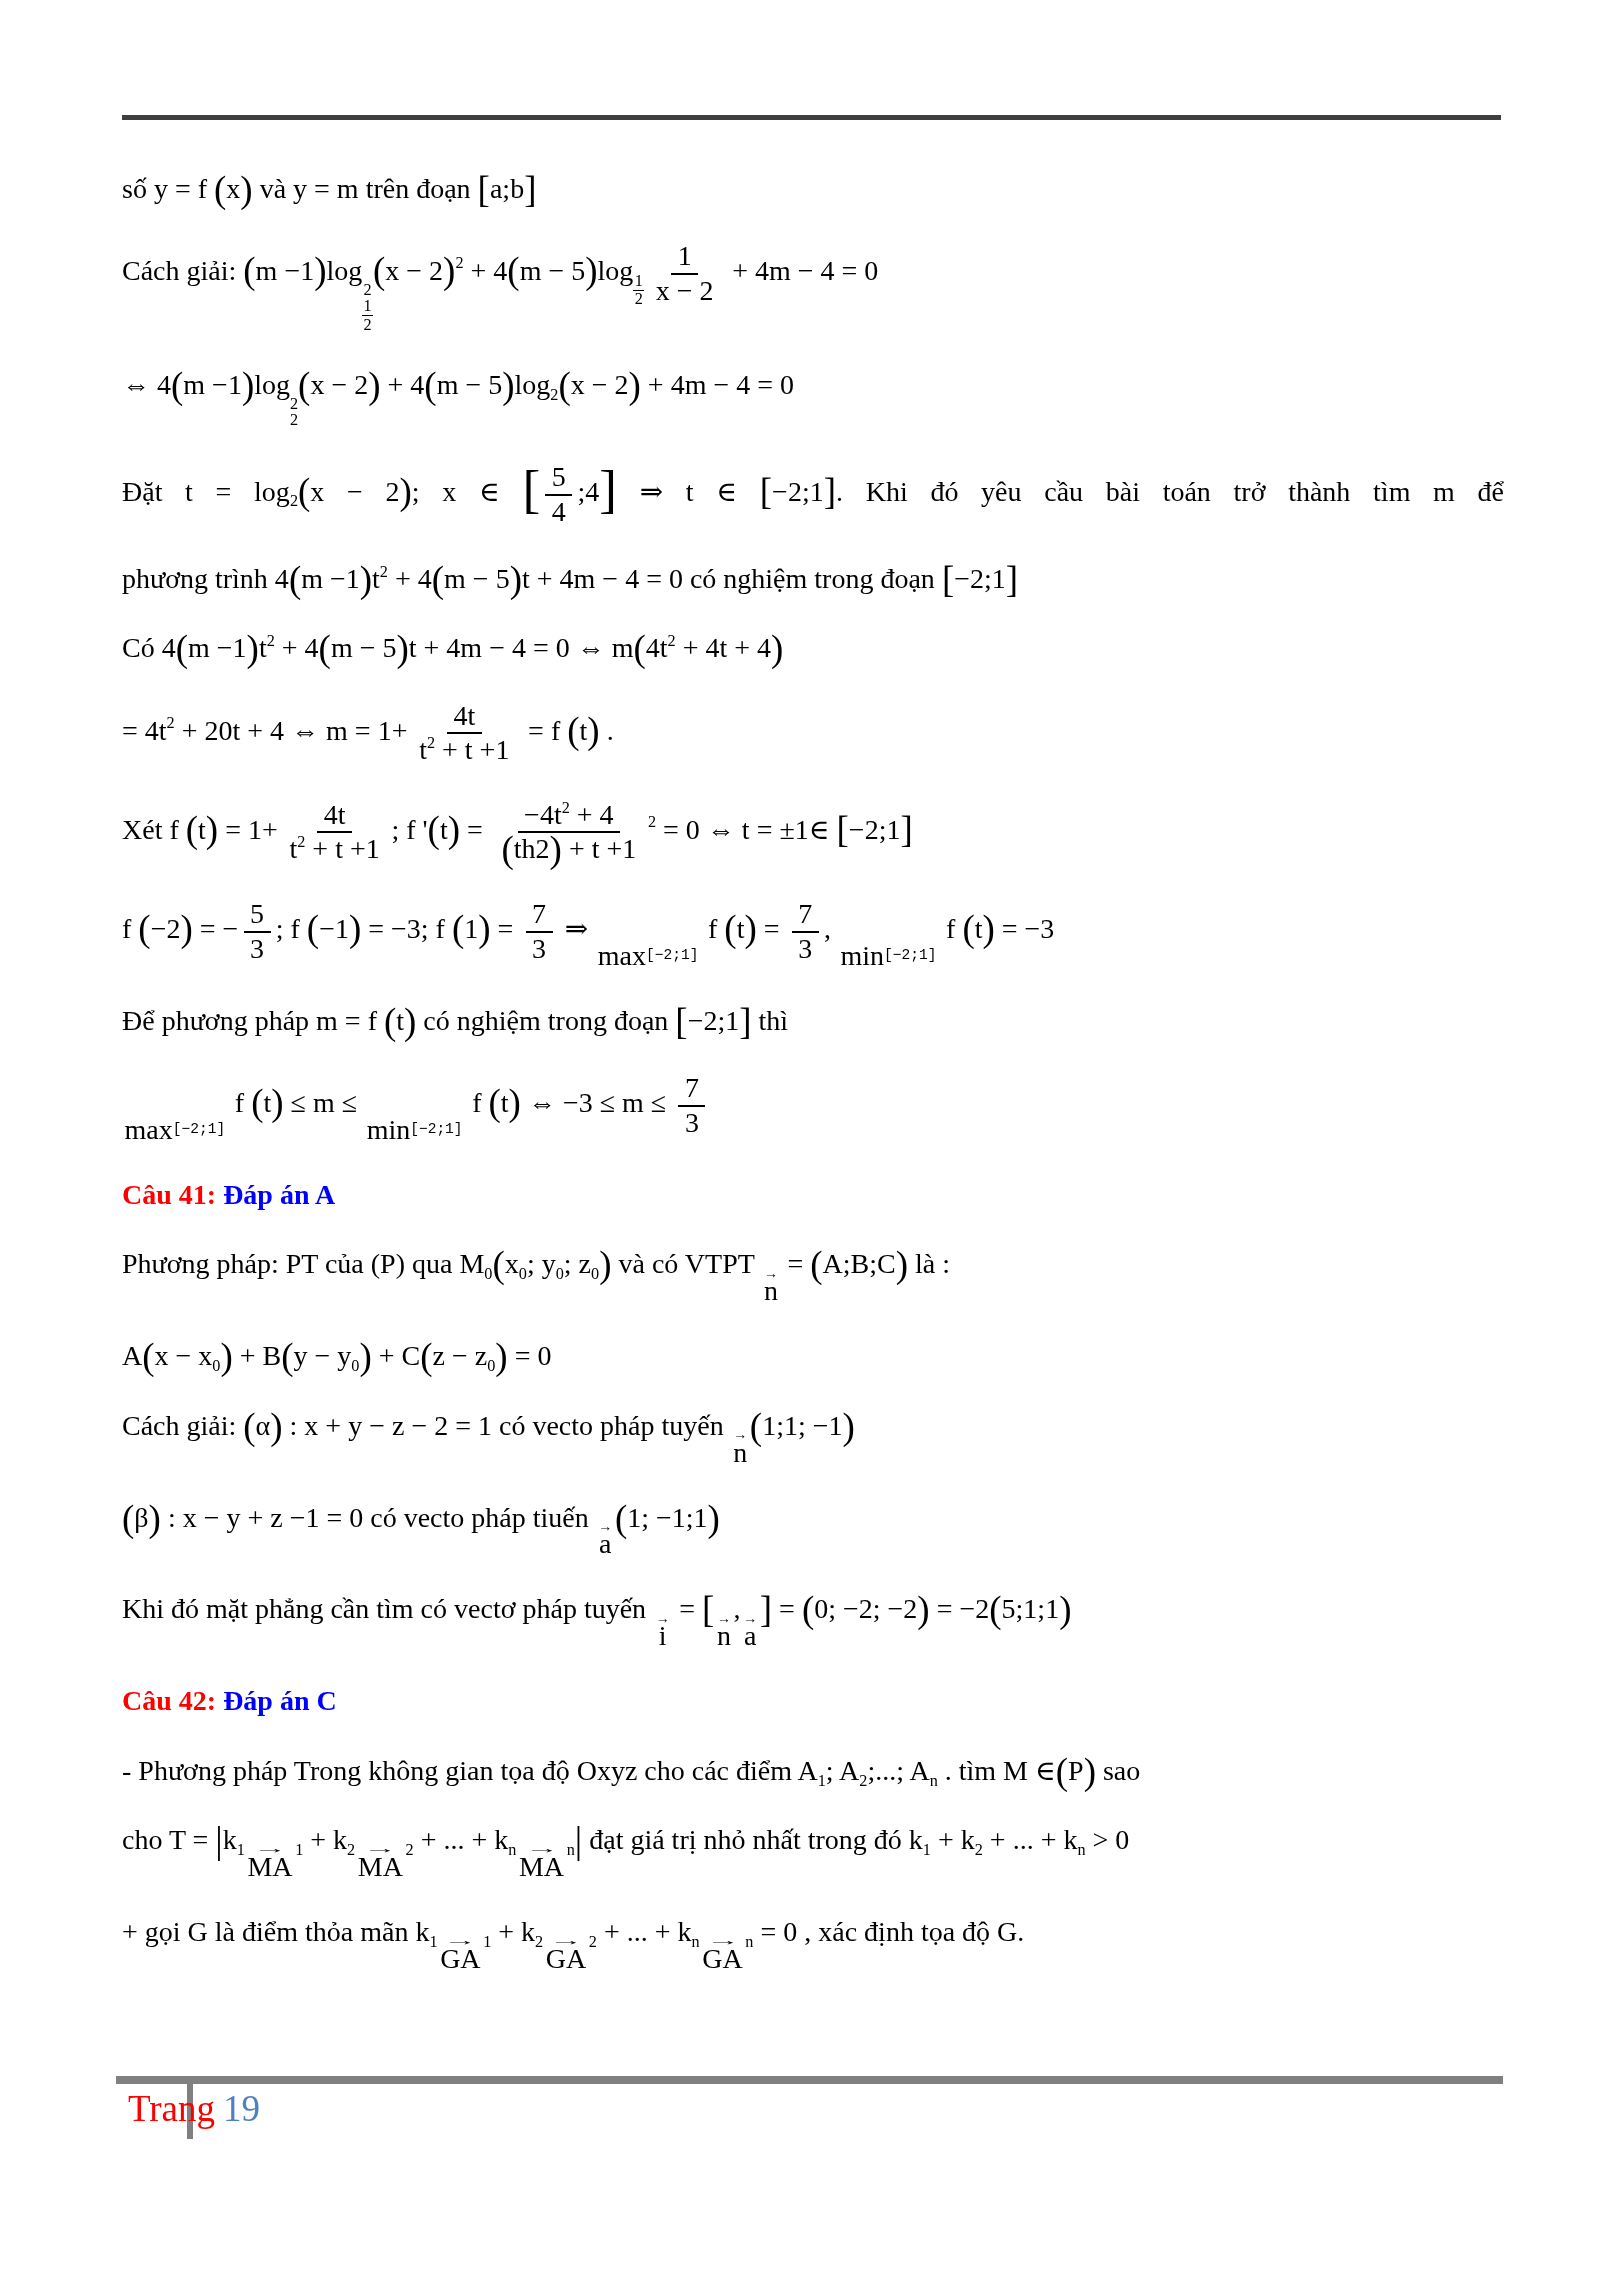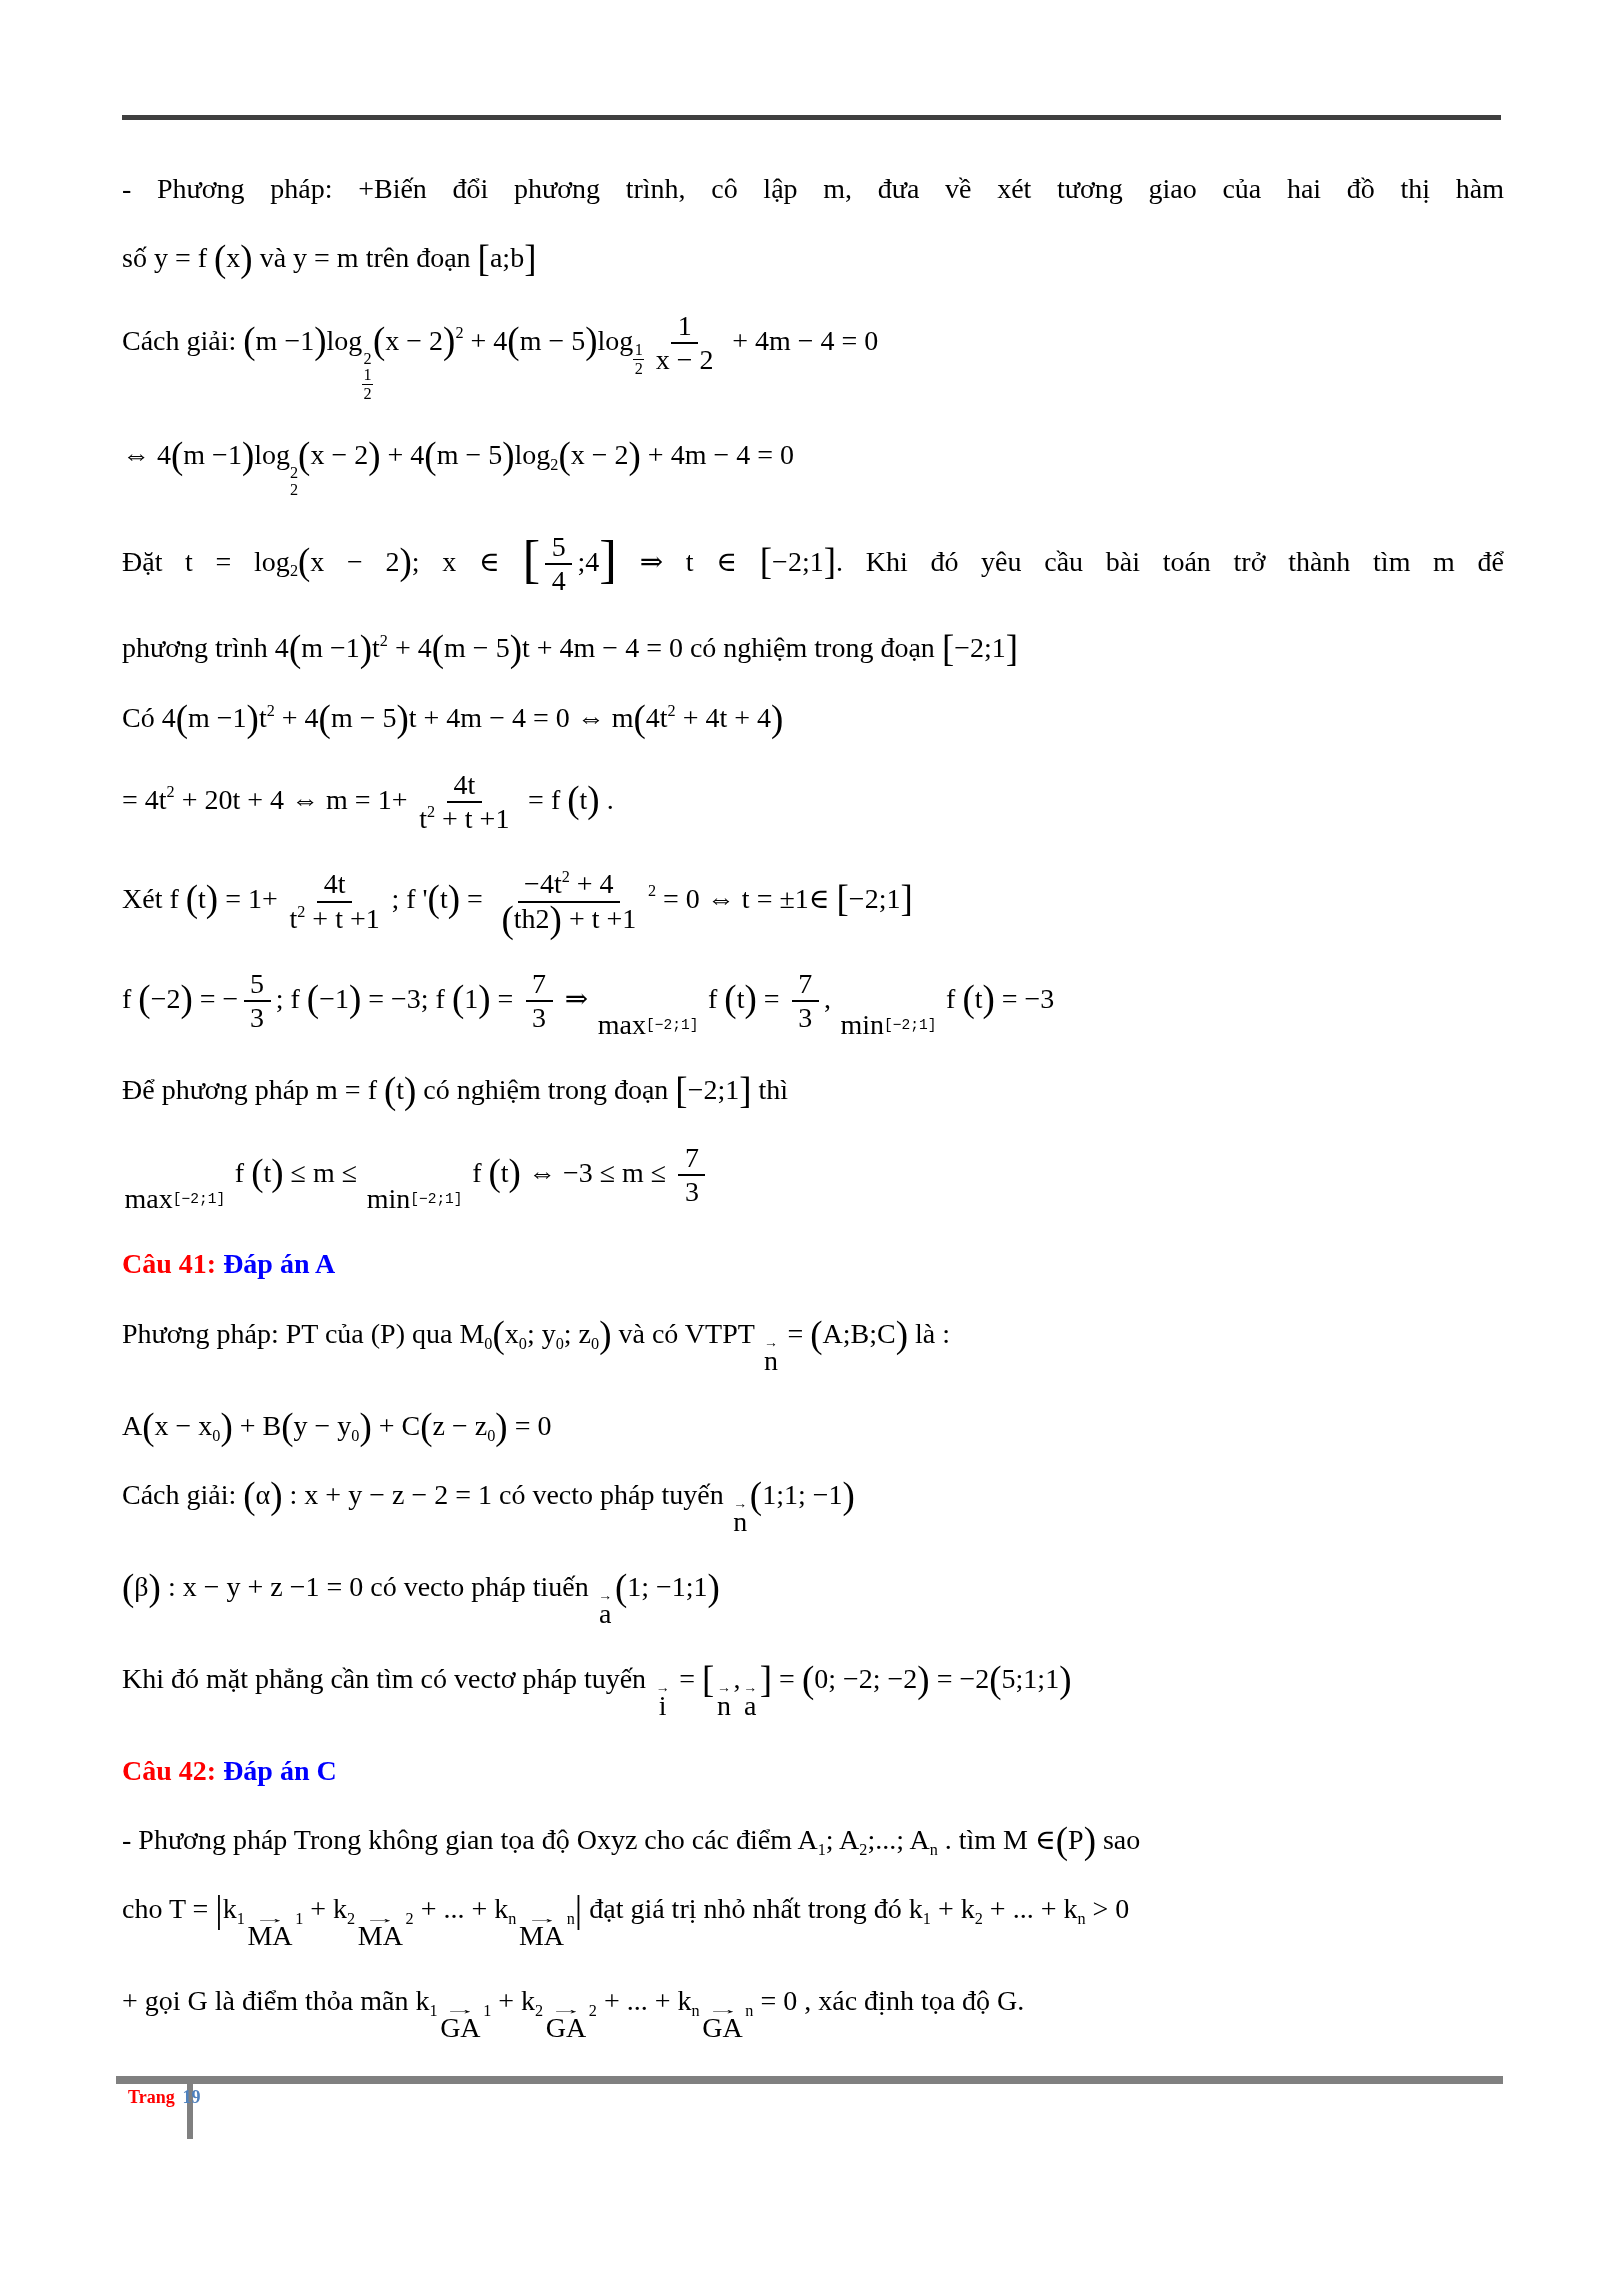--- a/index.html
+++ b/index.html
@@ -45,33 +45,32 @@
   .blue{color:var(--accent_blue,#0000ff);font-weight:bold;}
   .footer-rule{
     position:absolute;left:116px;top:2076px;width:1387px;height:7.9px;
     background:var(--rule_gray,#808080);
   }
   .footer-vbar{
     position:absolute;left:187px;top:2083px;width:5.9px;height:56px;
     background:var(--rule_gray,#808080);
   }
   .footer-text{
-    position:absolute;left:128px;top:2087px;font-size:18px;font-weight:bold;
+    position:absolute;left:128px;top:2087px;font-size:37px;font-weight:normal;
     white-space:nowrap;
   }
   .footer-text .pglabel{color:var(--accent_red,#ff0000);}
   .footer-text .pgnum{color:var(--pagenum_blue,#4f81bd);margin-left:7.9px;}
 </style>
 </head>
 <body>
 
 <div class="top-rule"></div>
 
 <div class="content" id="doc">
-    <div class="line just"><span class="run">- Phương pháp: +Biến đổi phương trình, cô lập m, đưa về xét tương giao của hai đồ thị hàm</span></div>
     <div class="line"><span class="run">số y = f </span><span class="big">(</span><span class="run">x</span><span class="big">)</span><span class="run"> và y = m trên đoạn </span><span class="big">[</span><span class="run">a;b</span><span class="big">]</span></div>
     <div class="line"><span class="run">Cách giải: </span><span class="big">(</span><span class="run">m −1</span><span class="big">)</span><span class="run">log</span><span class="stack">
         <span class="stk-t">2</span>
         <span class="stk-b"><span class="mfrac">
             <span class="mnum">1</span>
             <span class="mden">2</span>
           </span></span>
       </span><span class="big">(</span><span class="run">x − 2</span><span class="big">)</span><span class="sup">2</span><span class="run"> + 4</span><span class="big">(</span><span class="run">m − 5</span><span class="big">)</span><span class="run">log</span><span class="sub"><span class="mfrac">
           <span class="mnum">1</span>
           <span class="mden">2</span>

